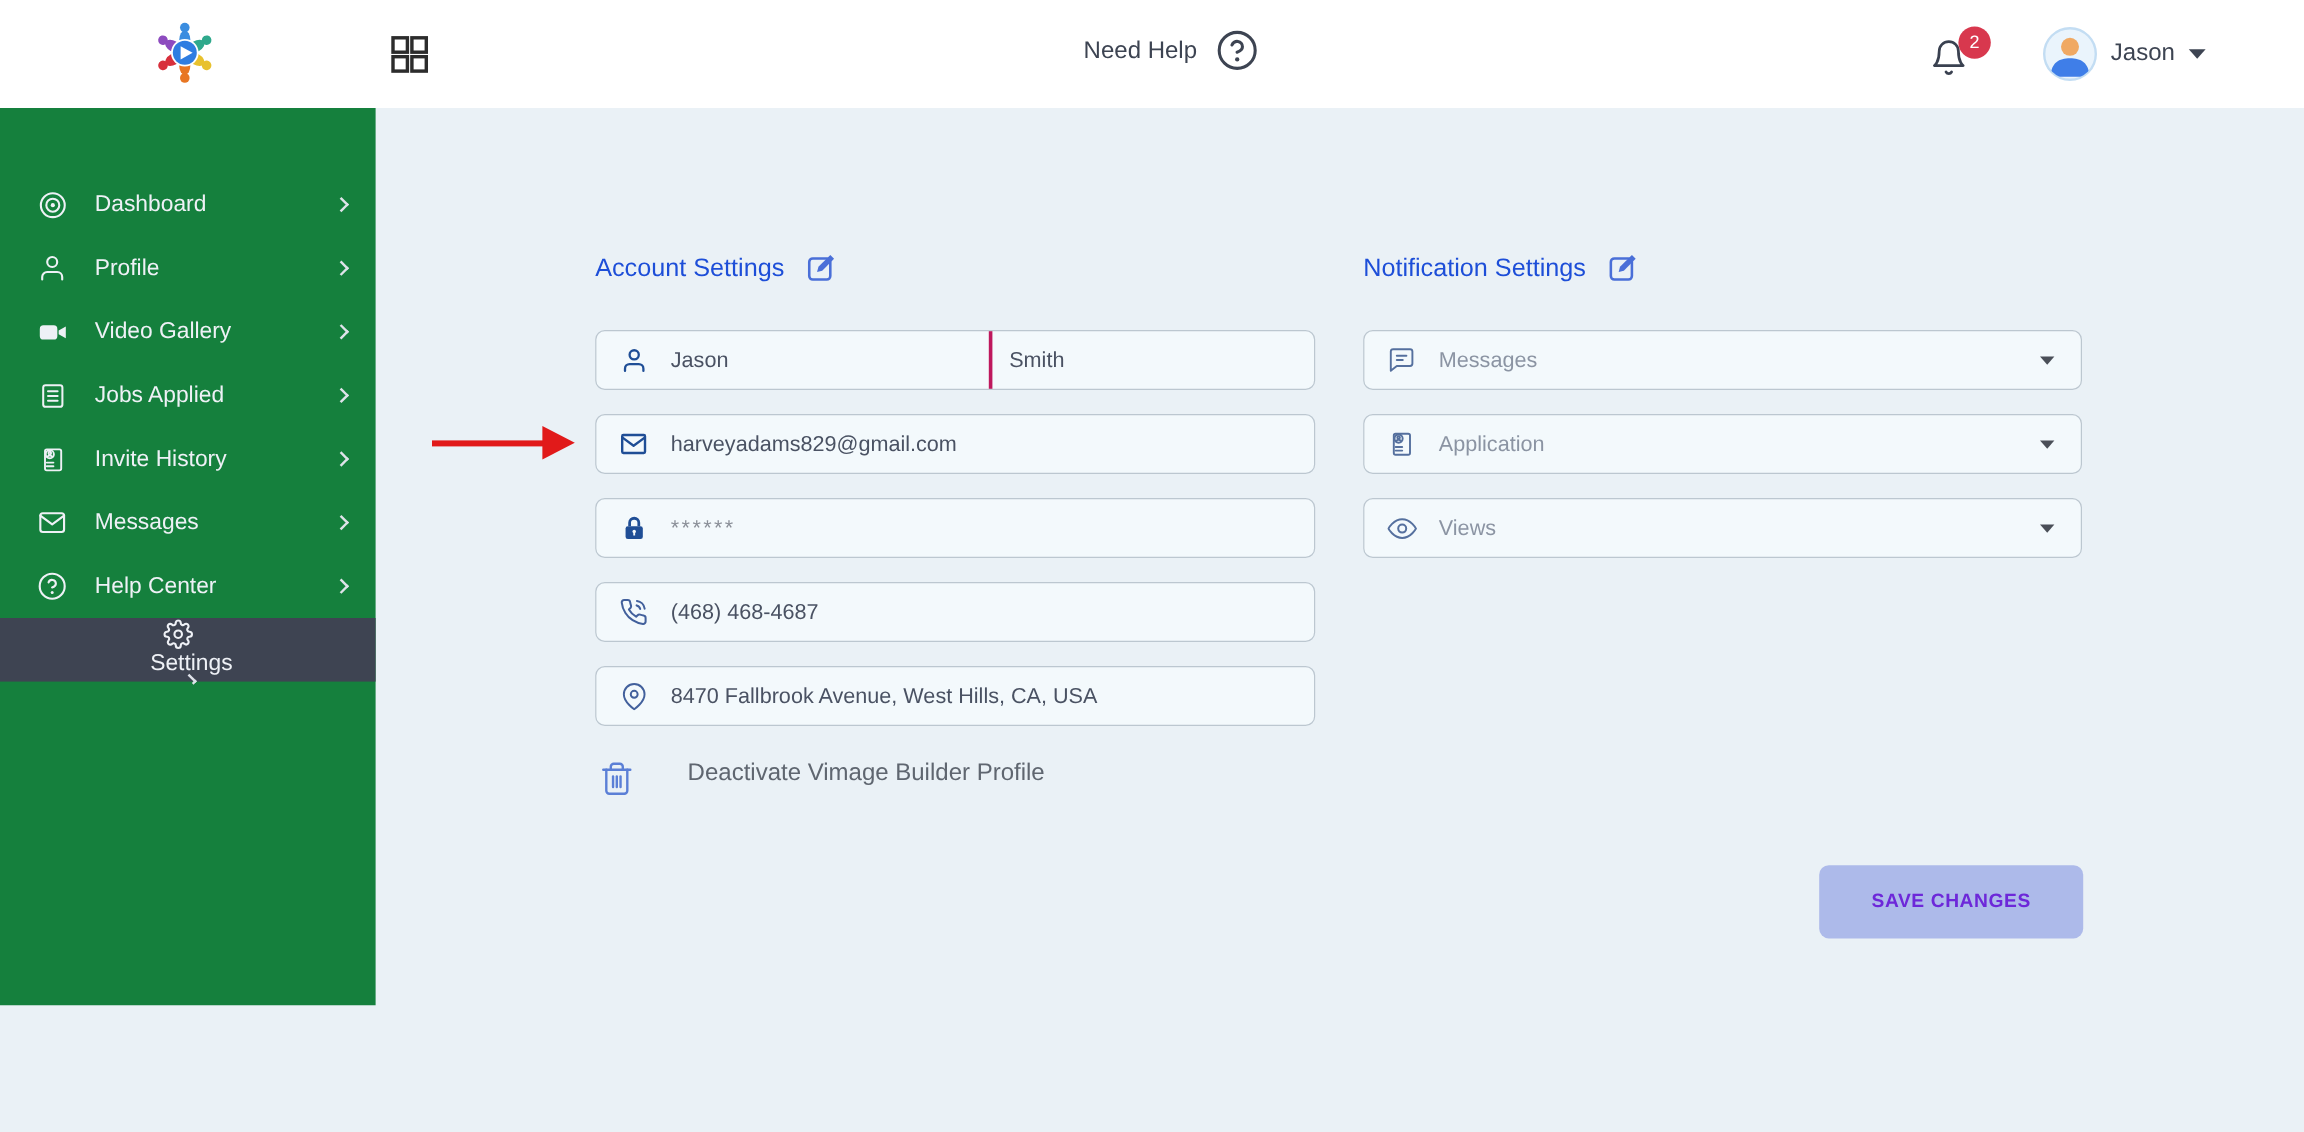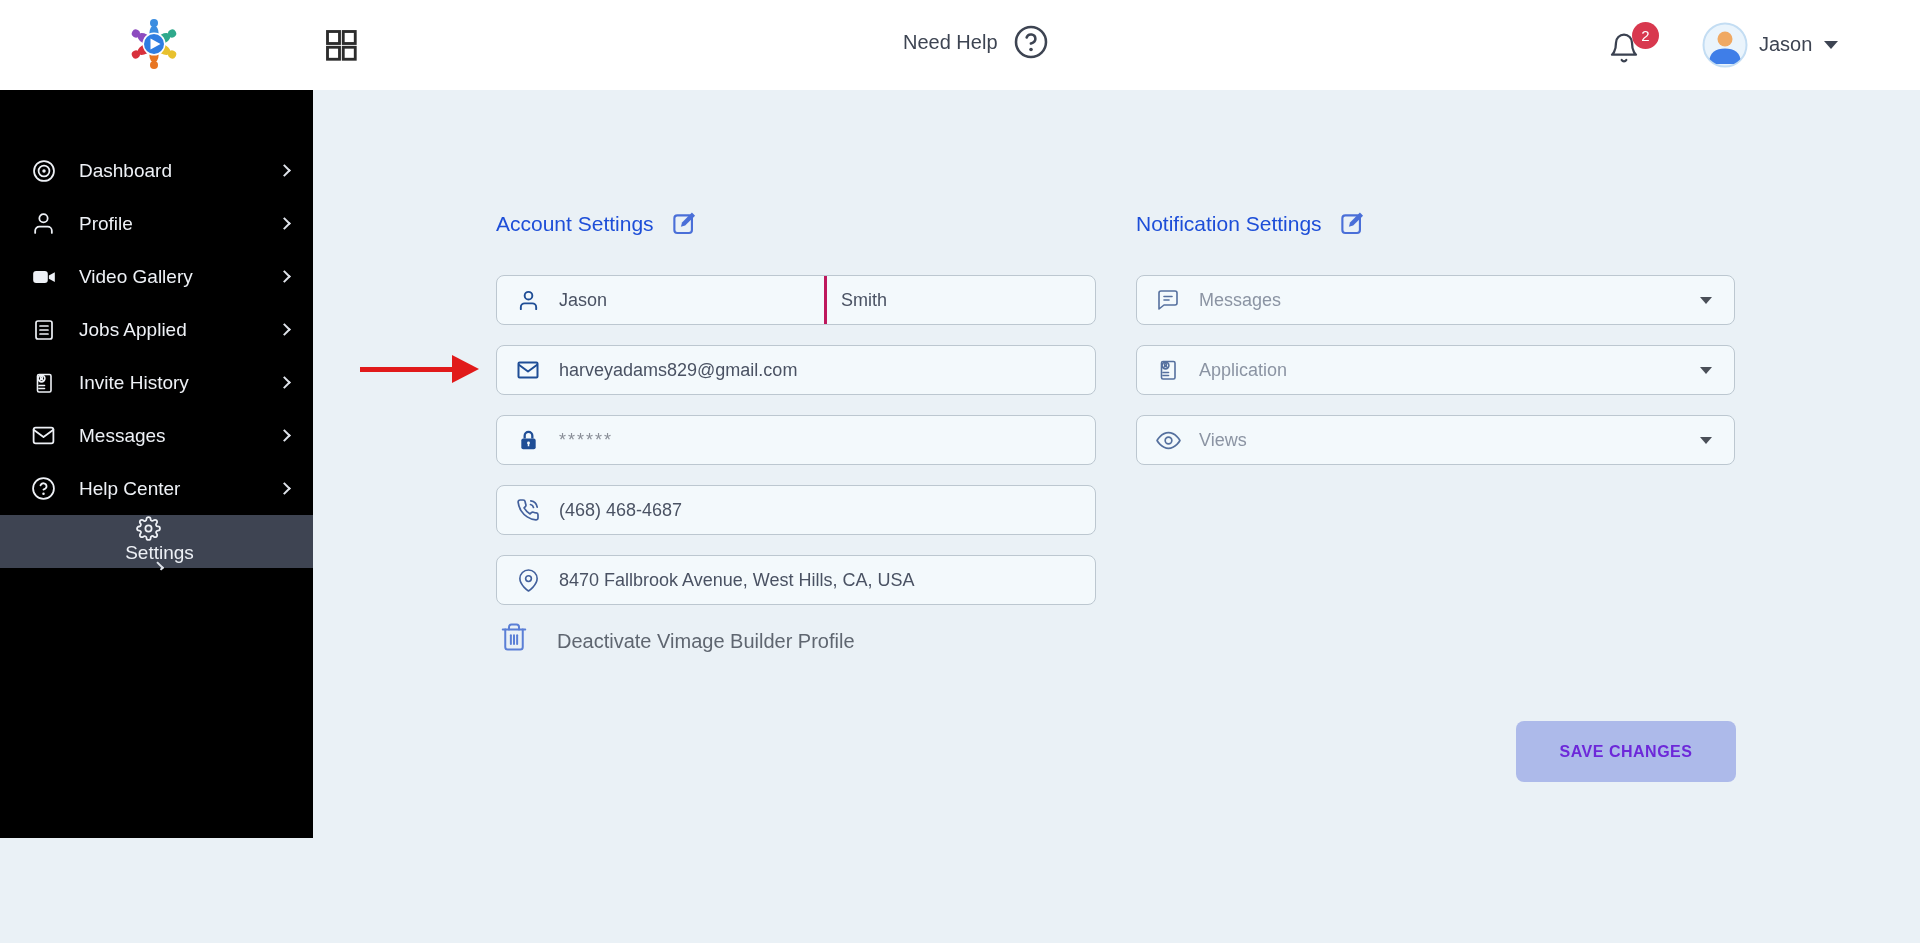--- a/index.html
+++ b/index.html
@@ -17,21 +17,21 @@
   .bell-wrap { position:absolute; left:1608px; top:24px; width:56px; height:50px; cursor:pointer; }
   .bell-icon { position:absolute; left:0; top:8px; }
   .badge { position:absolute; left:24px; top:-2px; width:27px; height:27px; border-radius:50%;
            background:#d8384e; color:#fff; font-size:15px; display:flex; align-items:center; justify-content:center; }
   .avatar { position:absolute; left:1702px; top:22px; width:46px; height:46px; cursor:pointer; }
   .user-name { position:absolute; left:1759px; top:33px; font-size:20px; color:#3d4452; cursor:pointer; }
   .caret-down { width:0; height:0; border-left:7px solid transparent; border-right:7px solid transparent; border-top:8px solid #3d4452; }
   .user-caret { position:absolute; left:1824px; top:41px; cursor:pointer; }
 
   
-  .sidebar { position:absolute; left:0; top:90px; width:313px; height:853px; background:#000000; padding-top:54px; }
+  .sidebar { position:absolute; left:0; top:90px; width:313px; height:853px; background:#15803d; padding-top:54px; }
   .nav-item { height:53px; display:flex; align-items:center; padding:0 24px 0 30px; color:#eef1f6; cursor:pointer; }
   .nav-item.active { background:#3e4452;flex-direction:column; }
   .nav-icon { width:27px; height:27px; margin-right:22px; flex:0 0 27px; display:flex; align-items:center; justify-content:center; }
   .nav-label { flex:1; font-size:19px; }
   .chev { width:9px; height:9px; border-right:2.4px solid #dfe3ea; border-top:2.4px solid #dfe3ea; transform:rotate(45deg); }
 
   
   .main { position:absolute; left:313px; top:90px; width:1607px; height:853px; }
   .section-title { position:absolute; top:120px; display:flex; align-items:center; gap:17px; }
   .section-title .title-text { font-size:21px; color:#1d4ed8; }
@@ -49,21 +49,21 @@
                      font-family:"Liberation Sans", sans-serif; padding:0 10px 0 0; height:100%; }
   .split-cell { display:flex; align-items:center; height:100%; }
   .cell-first { width:327px; flex:0 0 327px; }
   .cell-last { flex:1; border-left:3px solid #be185d; }
   .cell-last input { padding-left:14px; }
   .password-input { color:#8a8f98 !important; letter-spacing:2px; }
   .dd-label { flex:1; font-size:18px; color:#8b94a3; }
   .dd-caret { width:0; height:0; border-left:6.5px solid transparent; border-right:6.5px solid transparent;
               border-top:7.5px solid #4a4f58; margin-right:22px; }
 
-  .deactivate { position:absolute; left:186px; top:531px; display:flex; align-items:flex-end; gap:28px; cursor:pointer; }
+  .deactivate { position:absolute; left:186px; top:543px; display:flex; align-items:flex-start; gap:44px; cursor:pointer; }
   .deactivate-label { font-size:20px; color:#5f6670; }
 
   .save-btn { position:absolute; left:1203px; top:631px; width:220px; height:61px; background:#adbaea; border:none;
               border-radius:8px; color:#6d28d9; font-size:16px; font-weight:bold; letter-spacing:0.5px;
               font-family:"Liberation Sans", sans-serif; cursor:pointer; }
 
   
   .anno-arrow { position:absolute; left:47px; top:265px; width:120px; height:28px; }
   .anno-shaft { position:absolute; left:0; top:12px; width:94px; height:5px; background:#e11a1a; }
   .anno-head { position:absolute; left:92px; top:0; width:0; height:0;

